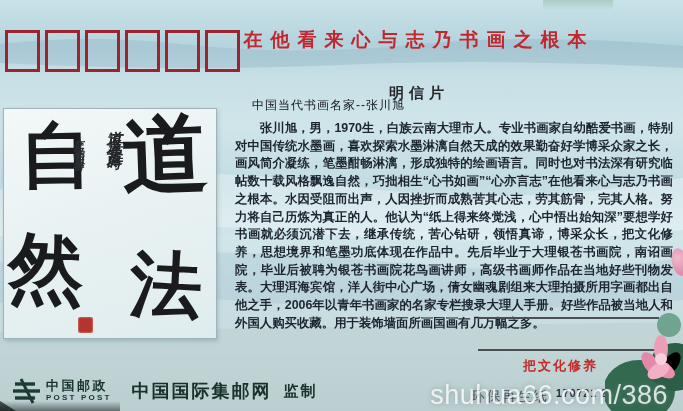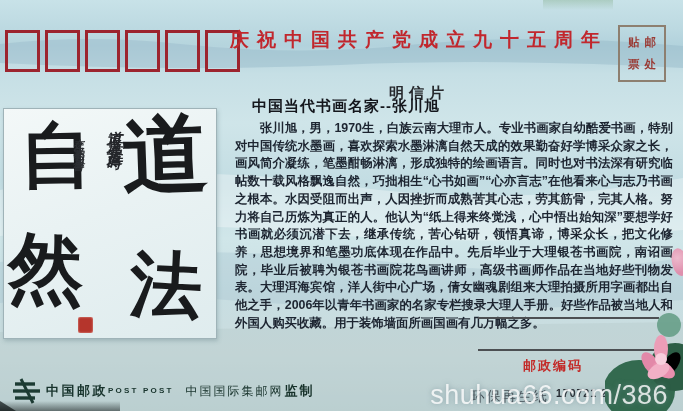--- a/index.html
+++ b/index.html
@@ -26,37 +26,37 @@
   .ch-fa{font-size:72px;right:14px;top:140px;transform:rotate(3deg);}
   .ch-zi{font-size:72px;left:16px;top:10px;transform:rotate(-1deg);}
   .ch-ran{font-size:76px;left:4px;top:122px;transform:rotate(2deg);}
   .inscription{position:absolute;left:100px;top:10px;height:205px;writing-mode:vertical-rl;
     font-family:"DejaVu Serif",serif;font-weight:bold;font-style:italic;font-size:15px;letter-spacing:4px;color:#24262a;}
   .signature{position:absolute;left:68px;top:22px;height:182px;writing-mode:vertical-rl;
     font-family:"DejaVu Serif",serif;font-weight:bold;font-style:italic;font-size:10.5px;letter-spacing:3px;color:#2b2e32;}
   .seal{position:absolute;left:74px;top:208px;width:15px;height:16px;background:#b5352c;border-radius:2px;
     box-shadow:inset 0 0 2px rgba(255,230,220,.75);}
   
-  .bio-title{position:absolute;left:252px;top:97px;font-size:15px;font-weight:bold;color:#14161c;letter-spacing:1px;text-align:right;}
+  .bio-title{position:absolute;left:252px;top:97px;font-size:12px;font-weight:normal;color:#14161c;letter-spacing:1px;text-align:right;}
   .bio-text{position:absolute;left:235px;top:120px;width:438px;font-size:12.4px;line-height:17.7px;
     text-align:justify;text-indent:2em;color:#1d2531;font-weight:600;}
   
   .addr-line{position:absolute;width:181px;border-top:2px solid #4c4f52;}
   .addr1{left:478px;top:317px;}
   .addr2{left:478px;top:349px;}
   .zipcode{position:absolute;left:523px;top:357px;color:#c32a28;font-weight:bold;font-size:13px;letter-spacing:2px;}
   .paper-note{position:absolute;left:443px;top:388px;font-size:14px;color:#3c434a;letter-spacing:1.5px;margin-left:28px;}
   .serial{position:absolute;left:556px;top:387px;font-size:10.5px;font-weight:bold;color:#23272d;letter-spacing:1px;}
   
   .footer-left{position:absolute;left:12px;top:378px;display:flex;align-items:center;}
-  .cp-text{display:flex;margin-left:4px;color:#17332c;align-items:center;}
+  .cp-text{display:flex;flex-direction:column;margin-left:4px;color:#17332c;}
   .cp-cn{font-size:13px;font-weight:bold;letter-spacing:2.5px;line-height:1.05;}
   .cp-en{font-size:8px;font-weight:bold;letter-spacing:2.2px;line-height:1.2;}
-  .publisher{margin-left:12px;font-size:12px;font-weight:normal;color:#17322b;letter-spacing:2px;}
-  .supervised{margin-left:1px;font-size:13px;font-weight:bold;color:#17322b;letter-spacing:2px;}
+  .publisher{margin-left:20px;font-size:18px;font-weight:bold;color:#17322b;letter-spacing:2px;}
+  .supervised{margin-left:12px;font-size:15px;font-weight:bold;color:#17322b;letter-spacing:2px;}
   
   .lotus{position:absolute;right:0;bottom:0;pointer-events:none;}
   .side-bud{position:absolute;right:-5px;top:248px;width:16px;height:28px;border-radius:50% 50% 45% 45%;
     background:radial-gradient(circle at 40% 35%,#f2b6ca,#e288a8 70%);transform:rotate(-14deg);opacity:.9;}
   .corner-dark{position:absolute;left:0;bottom:0;width:120px;height:10px;
     background:linear-gradient(to top,rgba(8,14,14,.5),transparent);}
   .corner-wedge{position:absolute;left:0;bottom:0;width:0;height:0;
     border-left:16px solid rgba(5,10,10,.65);border-top:10px solid transparent;}
   .top-green{position:absolute;right:70px;top:0;width:70px;height:10px;
     background:linear-gradient(180deg,rgba(120,165,125,.35),transparent);}
@@ -78,44 +78,40 @@
 
   <div class="pc-boxes">
     <div class="pc-box"></div>
     <div class="pc-box"></div>
     <div class="pc-box"></div>
     <div class="pc-box"></div>
     <div class="pc-box"></div>
     <div class="pc-box"></div>
   </div>
 
-  <div class="anniv">庆祝中国共产党成立九十五周年</div>
+  <div class="anniv">在他看来心与志乃书画之根本</div>
   <div class="mxp">明信片</div>
 
-  <div class="stampbox">
-    <div>贴邮</div>
-    <div>票处</div>
-  </div>
 
   <div class="panel">
     <div class="big-char ch-dao">道</div>
     <div class="big-char ch-fa">法</div>
     <div class="big-char ch-zi">自</div>
     <div class="big-char ch-ran">然</div>
     <div class="inscription">道可道非常道時</div>
     <div class="signature">在乙未初冬川旭書</div>
     <div class="seal"></div>
   </div>
 
   <div class="bio-title">中国当代书画名家--张川旭</div>
   <div class="bio-text">张川旭，男，1970生，白族云南大理市人。专业书画家自幼酷爱书画，特别对中国传统水墨画，喜欢探索水墨淋漓自然天成的效果勤奋好学博采众家之长，画风简介凝练，笔墨酣畅淋漓，形成独特的绘画语言。同时也对书法深有研究临帖数十载风格飘逸自然，巧拙相生“心书如画”“心亦言志”在他看来心与志乃书画之根本。水因受阻而出声，人因挫折而成熟苦其心志，劳其筋骨，完其人格。努力将自己历炼为真正的人。他认为“纸上得来终觉浅，心中悟出始知深”要想学好书画就必须沉潜下去，继承传统，苦心钻研，领悟真谛，博采众长，把文化修养，思想境界和笔墨功底体现在作品中。先后毕业于大理银苍书画院，南诏画院，毕业后被聘为银苍书画院花鸟画讲师，高级书画师作品在当地好些刊物发表。大理洱海宾馆，洋人街中心广场，倩女幽魂剧组来大理拍摄所用字画都出自他之手，2006年以青年书画家的名家专栏搜录大理人手册。好些作品被当地人和外国人购买收藏。用于装饰墙面所画国画有几万幅之多。</div>
 
   <div class="addr-line addr1"></div>
   <div class="addr-line addr2"></div>
-  <div class="zipcode">邮政编码</div>
+  <div class="zipcode">把文化修养</div>
   <div class="paper-note">环保再生纸</div>
   <div class="serial">170721 2016</div>
 
   <div class="footer-left">
     <svg width="30" height="26" viewBox="0 0 30 26">
       <path d="M3 6 H23" stroke="#1c3b33" stroke-width="3.4" fill="none"></path>
       <path d="M1 13 H28" stroke="#1c3b33" stroke-width="3.4" fill="none"></path>
       <path d="M3 20 H23" stroke="#1c3b33" stroke-width="3.4" fill="none"></path>
       <path d="M9 1 L21 25" stroke="#1c3b33" stroke-width="3" fill="none"></path>
     </svg>

